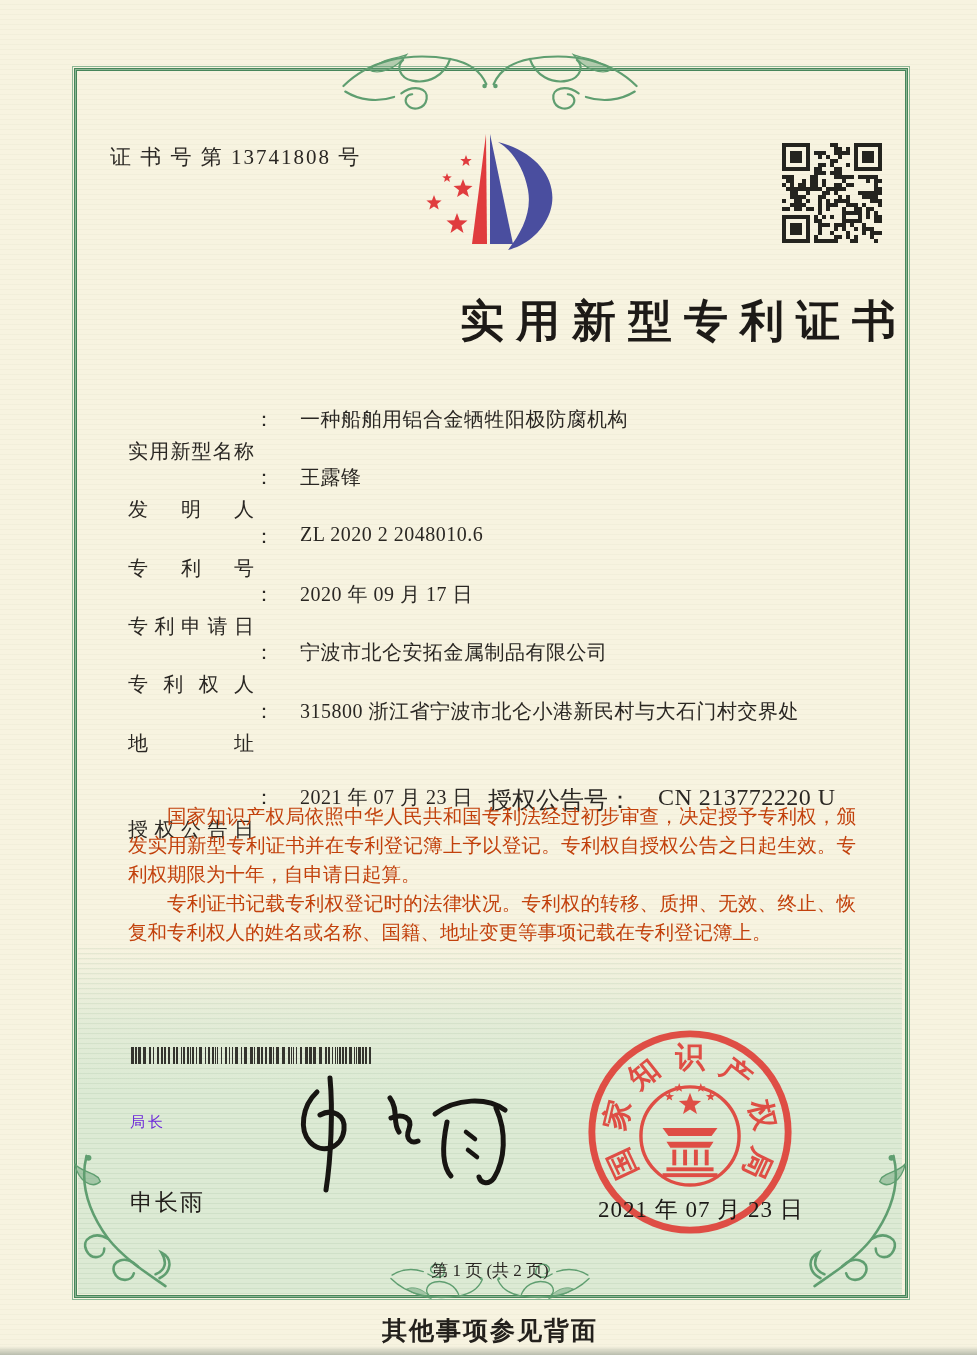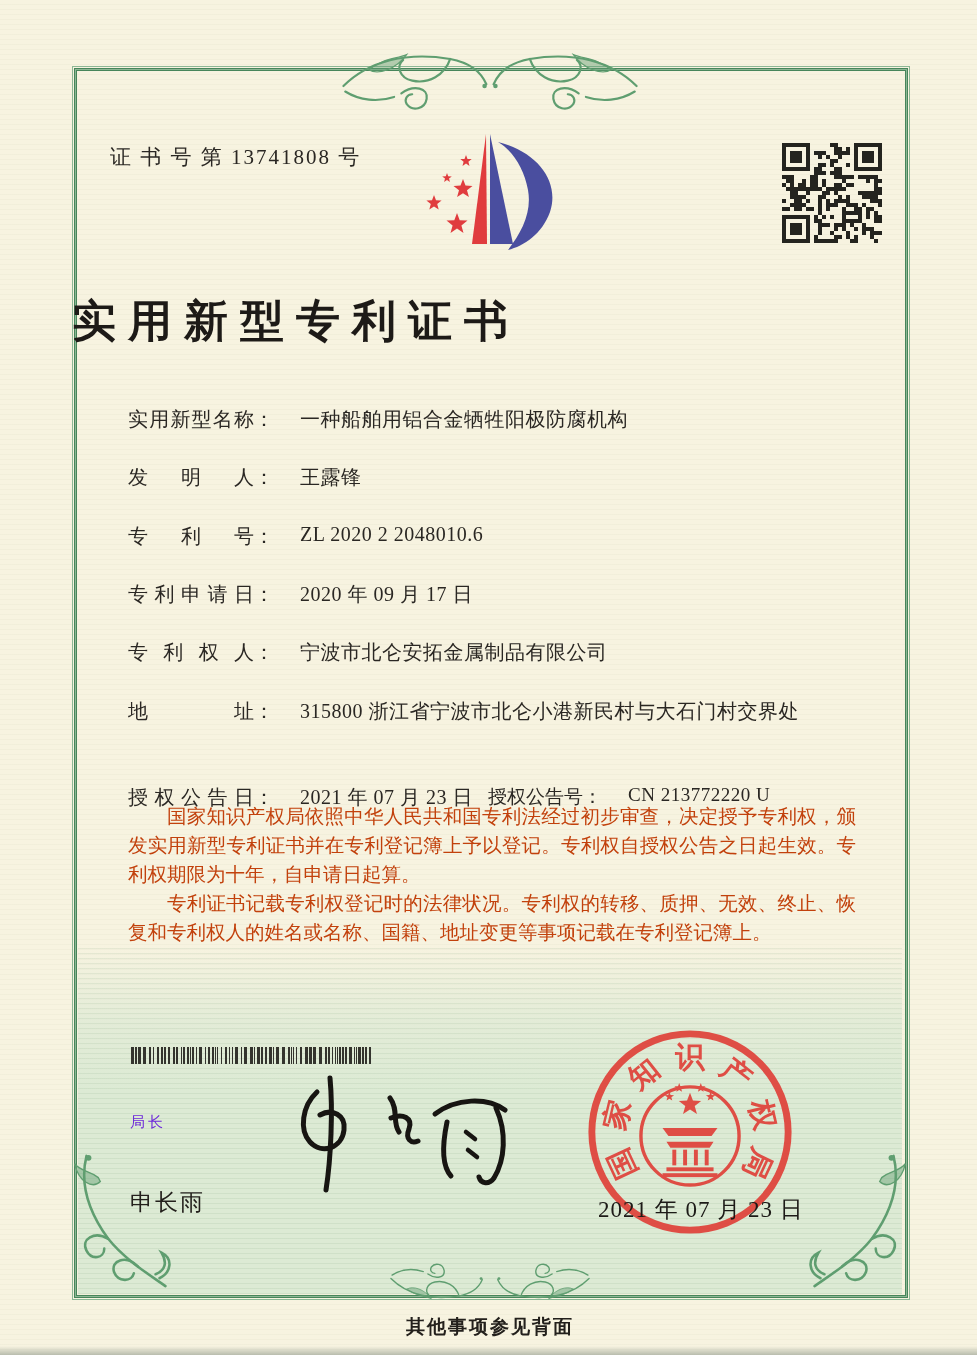--- a/index.html
+++ b/index.html
@@ -33,46 +33,46 @@
     border:1px solid #8cb795;}
   .frame .mid{position:absolute;inset:1px;border:3px solid #47855a;}
   .frame .inner{position:absolute;inset:2px;border:1px solid #8cb795;}
   .orn{position:absolute;z-index:3;pointer-events:none;}
   .content{position:absolute;inset:0;z-index:4;border-radius:29px;}
 
   .cert-no{position:absolute;left:110px;top:143px;font-size:21px;letter-spacing:2px;color:#2a2723;}
   .qr{position:absolute;left:782px;top:143px;width:100px;height:100px;}
   .logo{position:absolute;left:420px;top:130px;width:152px;height:122px;}
 
-  .title{position:absolute;left:72px;top:292px;width:836px;text-align:left;
+  .title{position:absolute;left:72px;top:292px;width:836px;text-align:right;
     font-size:44px;font-weight:bold;letter-spacing:12px;color:#1d1a17;}
 
   .fields{position:absolute;left:128px;top:0;width:760px;}
   .frow{position:absolute;left:0;font-size:20px;white-space:nowrap;color:#2a2723;}
-  .flabel{display:inline-block;width:126px;text-align:justify;text-align-last:justify;vertical-align:top;}
+  .flabel{display:inline-block;width:126px;text-align:justify;text-align-last:justify;vertical-align:top;margin-top:32px;}
   .fcolon{display:inline-block;vertical-align:top;}
   .fvalue{display:inline-block;margin-left:26px;letter-spacing:0.5px;vertical-align:top;}
-  .grant-group{position:absolute;left:360px;top:0;font-size:19px;white-space:nowrap;}
+  .grant-group{position:absolute;left:360px;top:0;font-size:24px;white-space:nowrap;}
 
   .paras{position:absolute;left:128px;top:802px;width:728px;z-index:4;}
   .paras p{margin:0;font-size:19.5px;line-height:29px;text-indent:2em;text-align:justify;color:#c2410c;}
 
   .barcode{position:absolute;left:129px;top:1047px;width:244px;height:17px;z-index:4;}
 
   .director-title{position:absolute;left:130px;top:1113px;font-size:15px;letter-spacing:3px;z-index:4;color:#6d28d9;}
   .director-name{position:absolute;left:130px;top:1155px;font-size:23px;letter-spacing:2px;z-index:4;color:#23201c;margin-top:32px;}
   .signature{position:absolute;left:272px;top:1070px;width:240px;height:130px;z-index:5;}
 
   .seal{position:absolute;left:584px;top:1026px;width:212px;height:212px;z-index:5;opacity:0.92;mix-blend-mode:multiply;}
   .seal-date{position:absolute;left:598px;top:1194px;font-size:23px;letter-spacing:1px;z-index:6;color:#1c1a17;}
 
   .page-info{position:absolute;left:72px;top:1259px;width:836px;text-align:center;
     font-size:17px;z-index:4;color:#2a2723;}
   .back-note{position:absolute;left:72px;top:1314px;width:836px;text-align:center;
-    font-size:19px;font-weight:600;letter-spacing:2px;z-index:4;color:#23201c;}
+    font-size:25px;font-weight:600;letter-spacing:2px;z-index:4;color:#23201c;}
 
   .scan-edge{position:absolute;left:0;bottom:0;width:977px;height:9px;z-index:7;
     background:linear-gradient(to bottom,rgba(150,155,140,0) 0%,#b9bdae 100%);}
 </style>
 </head>
 <body>
 
 <svg width="0" height="0" style="position:absolute" aria-hidden="true">
   <defs>
     <g id="corner-flourish" stroke="#5f9e70" stroke-width="2.6" fill="none" stroke-linecap="round">
@@ -505,16 +505,17 @@
       <rect x="101" y="126" width="4" height="16" stroke="none"></rect>
       <rect x="112" y="126" width="4" height="16" stroke="none"></rect>
       <rect x="123" y="126" width="4" height="16" stroke="none"></rect>
       <rect x="84" y="144" width="48" height="4" stroke="none"></rect>
       <rect x="80" y="150" width="56" height="4" stroke="none"></rect>
     </g>
   </svg>
 
   <div class="seal-date">2021 年 07 月 23 日</div>
 
+  <div class="page-info">第 1 页 (共 2 页)</div>
   <div class="back-note">其他事项参见背面</div>
 </div>
 
 <div class="scan-edge"></div>
 
 </body></html>

